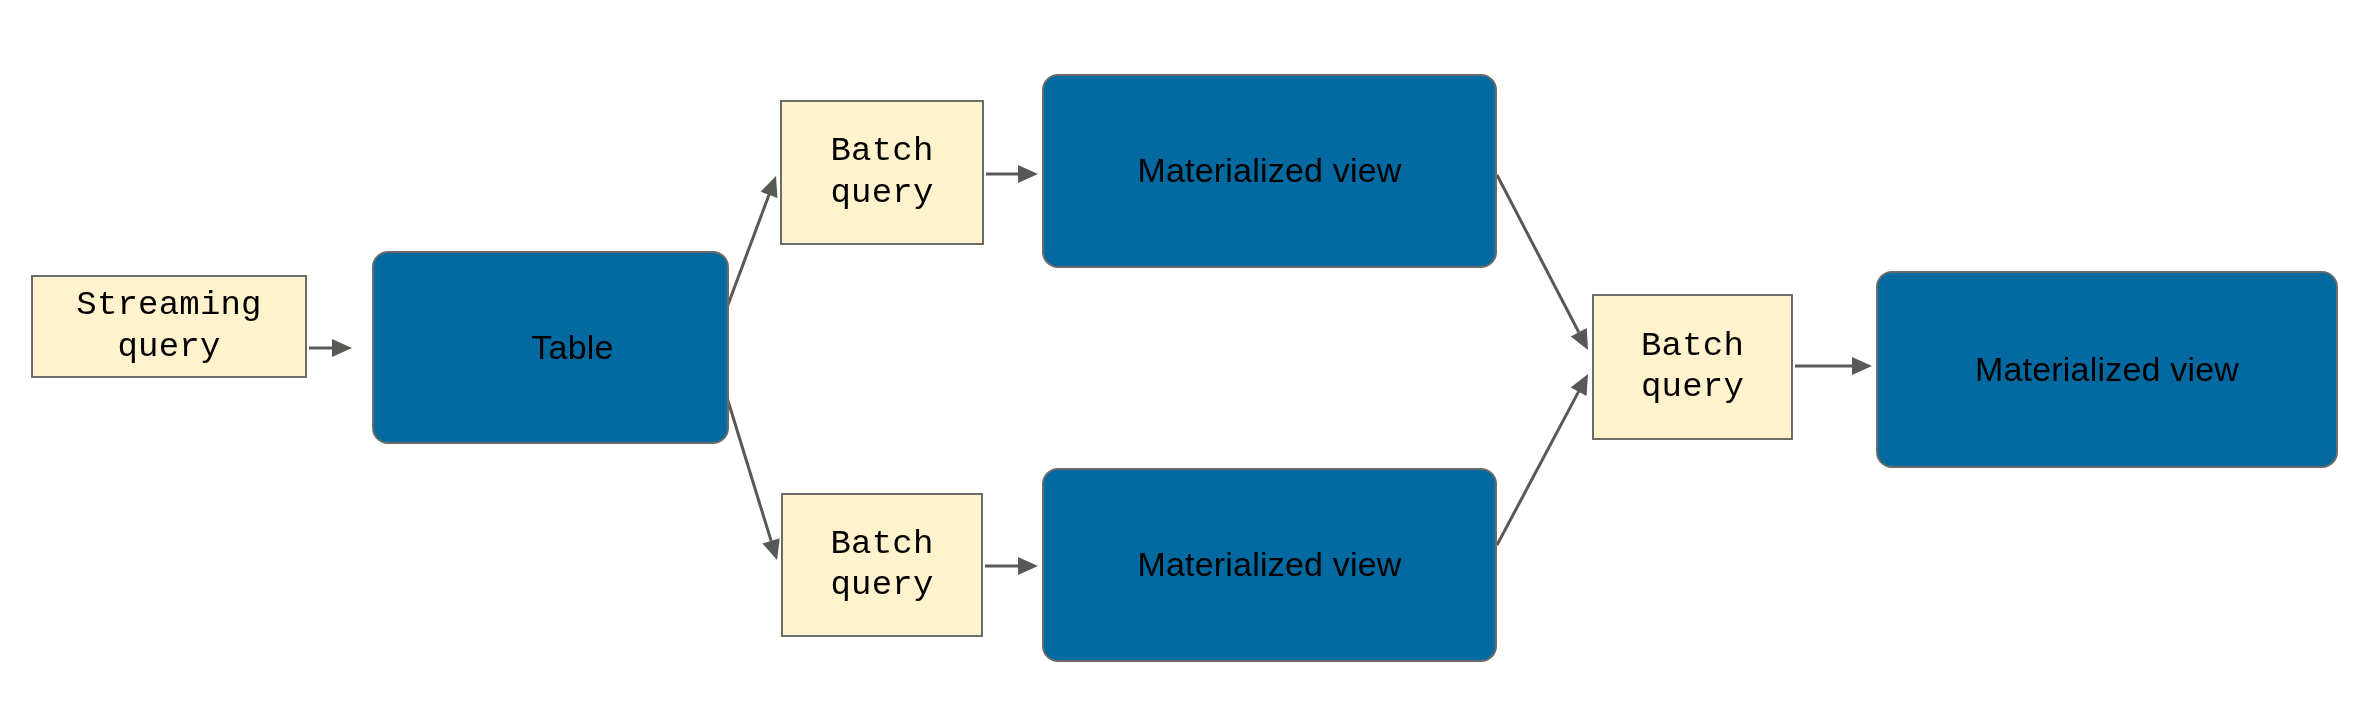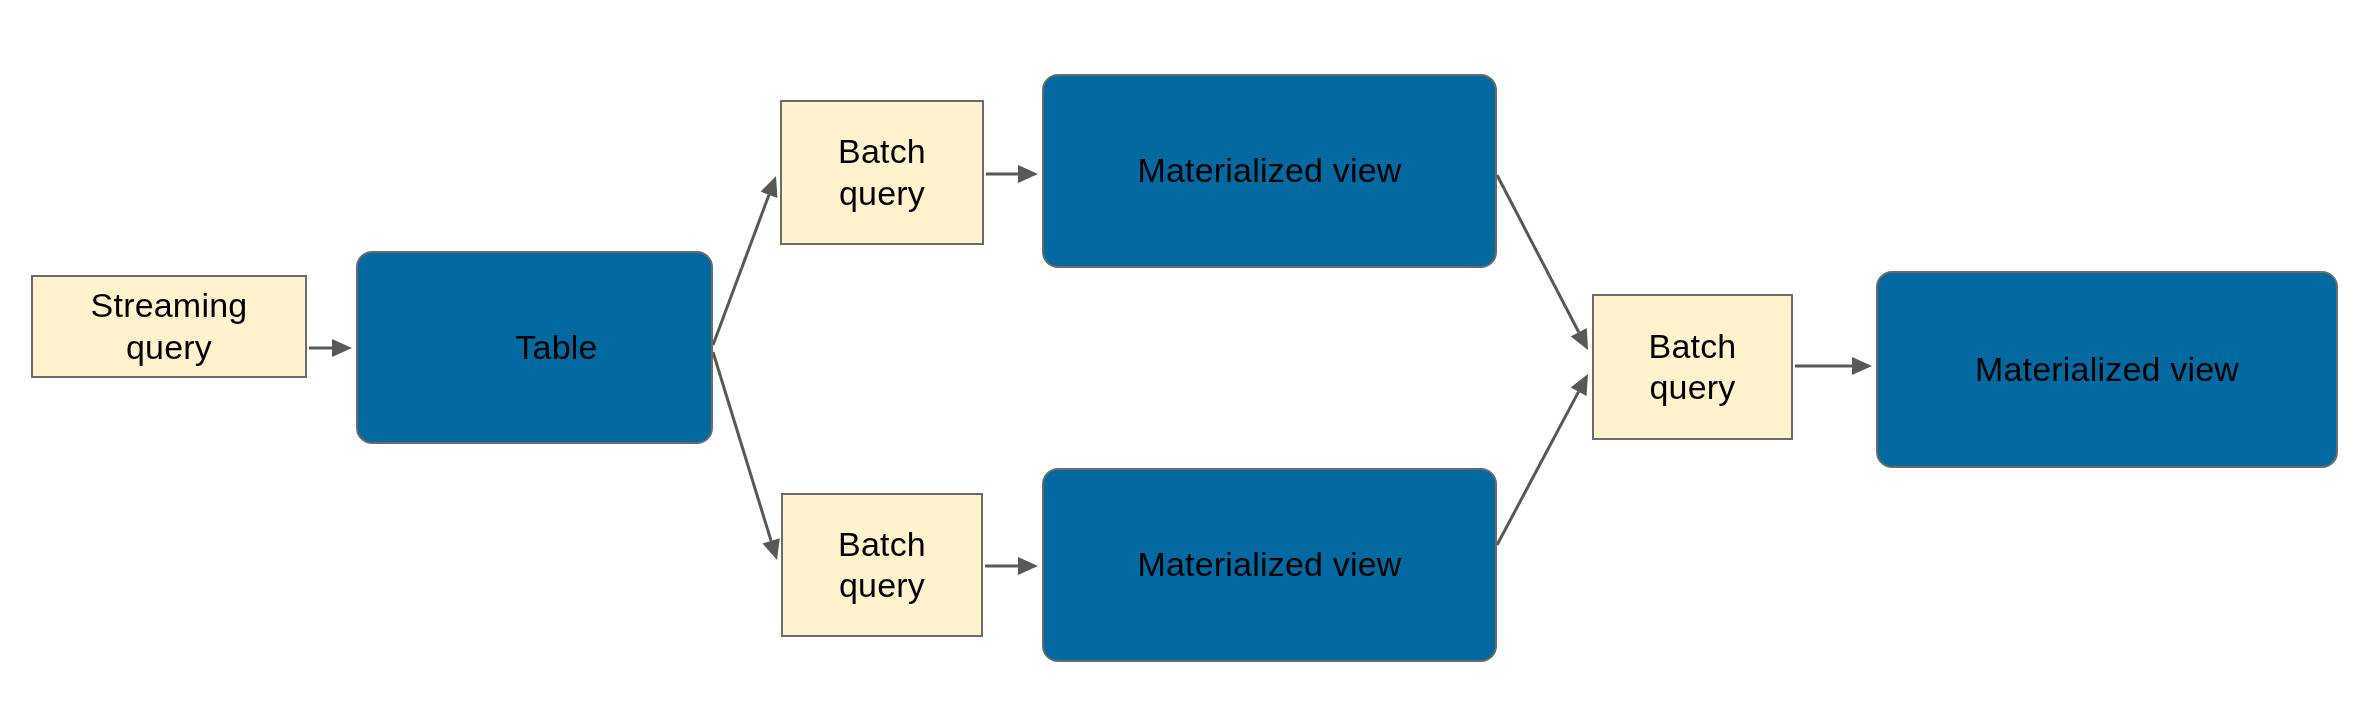--- a/index.html
+++ b/index.html
@@ -39,20 +39,21 @@
     font-size: 34px;
     line-height: 1.22;
     letter-spacing: 0.2px;
     white-space: pre-line;
     z-index: 2;
   }
   .node.process {
     background: #fff2cc;
     border: 2px solid #6b6b68;
     border-radius: 0;
+    font-family: Liberation Mono, monospace;
   }
   .node.store {
     background: #0369a1;
     border: 2px solid #6b6b68;
     border-radius: 16px;
   }
   .node-label {
     display: block;
     width: 100%;
     padding: 0 6px;
@@ -92,21 +93,21 @@
         <line x1="1497" y1="545" x2="1578.604316076383" y2="391.65562583448923" stroke="#585855" stroke-width="3" stroke-linecap="butt"></line>
         <polygon points="1588,374 1586.5493477019031,395.8836836001169 1570.6592844508627,387.42756806886155" fill="#585855"></polygon>
       </g>
       <g>
         <line x1="1795" y1="366" x2="1852" y2="366" stroke="#585855" stroke-width="3" stroke-linecap="butt"></line>
         <polygon points="1872,366 1852,375 1852,357" fill="#585855"></polygon>
       </g>
     </svg>
 <div class="node process" style="left: 31px; top: 275px; width: 276px; height: 103px;"><span class="node-label">Streaming
 query</span></div>
-    <div class="node store" style="left: 356px; top: 251px; width: 357px; height: 193px; padding-left: 44px;"><span class="node-label">Table</span></div>
+    <div class="node store" style="left: 372px; top: 251px; width: 357px; height: 193px; padding-left: 44px;"><span class="node-label">Table</span></div>
     <div class="node process" style="left: 780px; top: 100px; width: 204px; height: 145px;"><span class="node-label">Batch
 query</span></div>
     <div class="node store" style="left: 1042px; top: 74px; width: 455px; height: 194px;"><span class="node-label">Materialized view</span></div>
     <div class="node process" style="left: 781px; top: 493px; width: 202px; height: 144px;"><span class="node-label">Batch
 query</span></div>
     <div class="node store" style="left: 1042px; top: 468px; width: 455px; height: 194px;"><span class="node-label">Materialized view</span></div>
     <div class="node process" style="left: 1592px; top: 294px; width: 201px; height: 146px;"><span class="node-label">Batch
 query</span></div>
     <div class="node store" style="left: 1876px; top: 271px; width: 462px; height: 197px;"><span class="node-label">Materialized view</span></div>
   </div>

